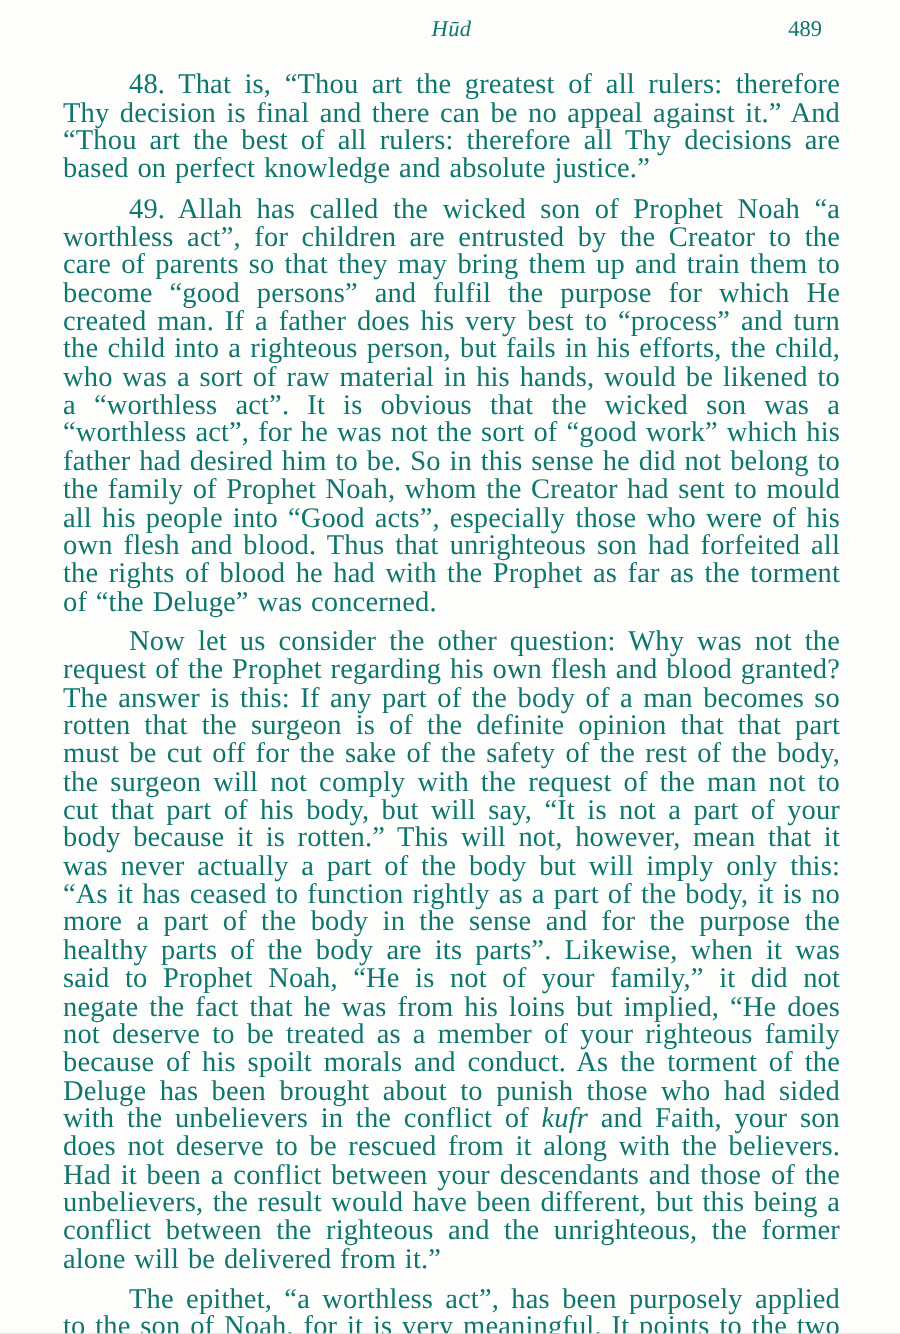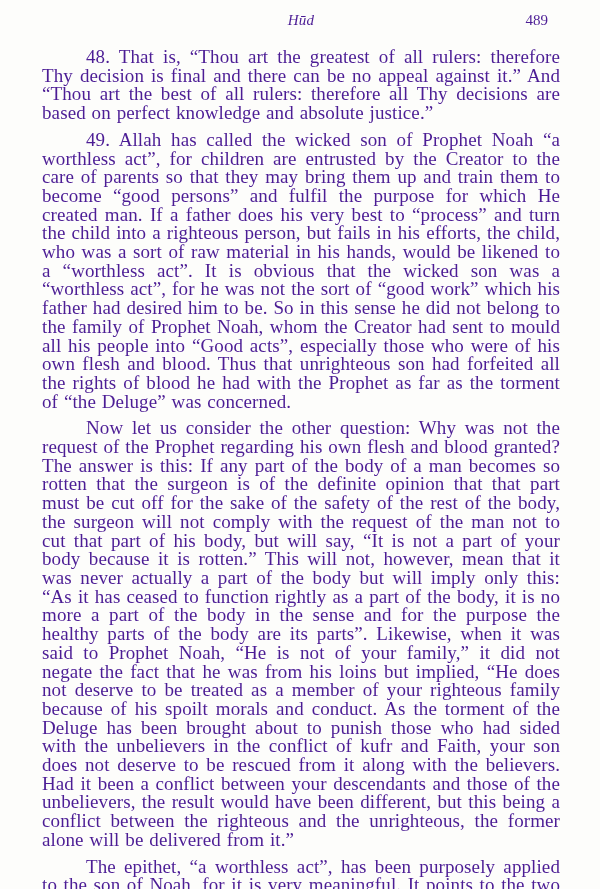--- a/index.html
+++ b/index.html
@@ -8,21 +8,21 @@
     background: #d8d8d4;
   }
   .page {
     width: 600px;
     height: 889px;
     margin: 0 auto;
     background: #fdfdfb;
     box-sizing: border-box;
     padding: 12px 40px 10px 42px;
     font-family: "Liberation Serif", "DejaVu Serif", serif;
-    color: #4c1d95;
+    color: #0f766e;
     overflow: hidden;
     position: relative;
   }
   .page-header {
     position: relative;
     height: 24px;
     margin-bottom: 12px;
     font-size: 15px;
   }
   .page-title {
@@ -47,20 +47,21 @@
   }
   .paragraph {
     margin: 0 0 8px 0;
     text-indent: 44px;
   }
   .paragraph:last-child {
     margin-bottom: 0;
     font-family: Liberation Serif, serif;
   }
   .italic {
+    font-style: italic;
     margin-top: 19px;
   }
 </style>
 </head>
 <body>
 
 <div class="page">
   <div class="page-header">
     <span class="page-title">Hūd</span>
     <span class="page-number">489</span>

